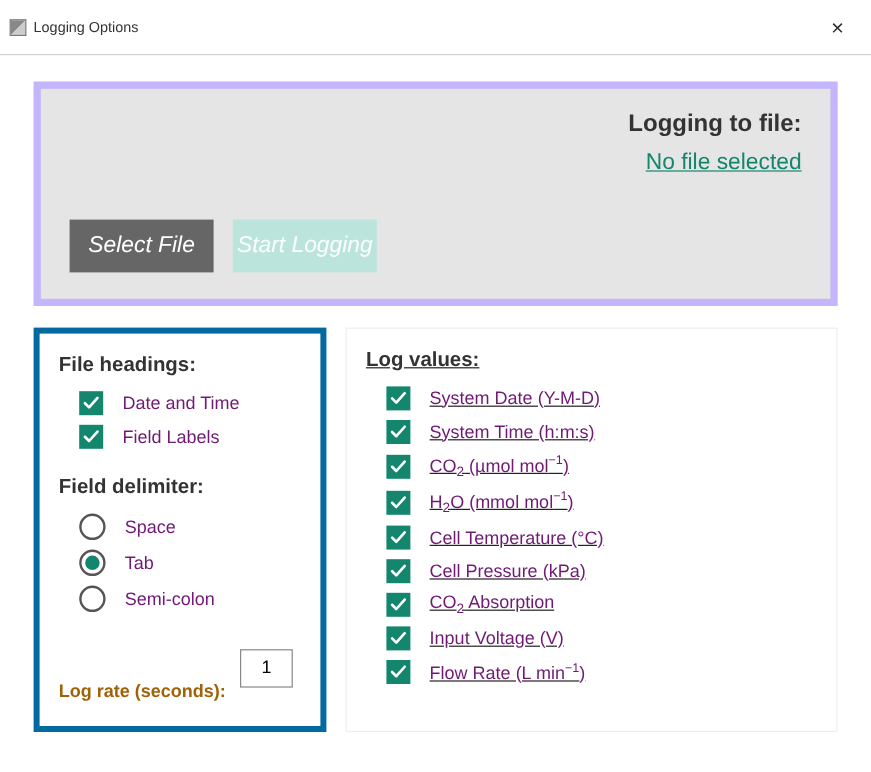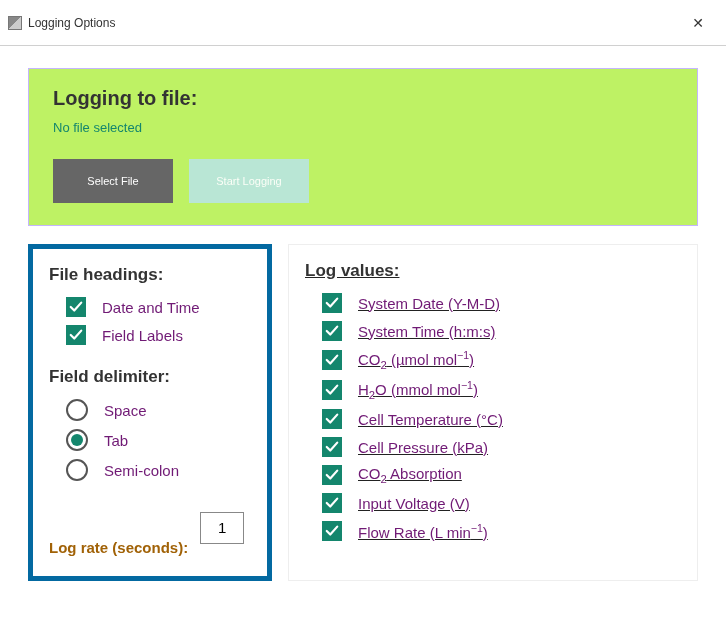--- a/index.html
+++ b/index.html
@@ -31,47 +31,50 @@
   .titlebar .close {
     width: 40px; height: 28px;
     display:flex; align-items:center; justify-content:center;
     font-size: 14px; color:#333;
     cursor:pointer;
   }
   .content {
     padding: 22px 28px 0 28px;
   }
   .panel {
-    border: 1px solid #c4b5fd;
-    background: #bef264;
+    border: 6px solid #c4b5fd;
+    background: #e5e5e5;
     box-shadow: 0 0 0 rgba(0,0,0,0);
+    text-align: right;
   }
   .panel-top {
     padding: 18px 24px 22px 24px;
   }
   h2.section-title {
     font-size: 20px;
     font-weight: 700;
     margin: 0 0 10px 0;
     color: #333;
   }
   .file-status {
     color: #14866d;
-    font-size: 13px;
-    margin-bottom: 24px;
+    font-size: 19px;
+    margin-bottom: 36px;
+    text-decoration: underline;
   }
   .btn-row { display:flex; gap:16px; }
   .btn {
     min-width: 120px;
     height: 44px;
     display:flex; align-items:center; justify-content:center;
-    font-size: 11px;
+    font-size: 19px;
     cursor:pointer;
     user-select:none;
     border:none;
+    font-style:italic;
   }
   .btn-select { background:#666; color:#fff; }
   .btn-start  { background:#b9e6dc; color:#fff; opacity:0.95; }
   .columns {
     display:flex;
     gap: 16px;
     margin-top: 18px;
   }
   .col-left {
     width: 244px;

